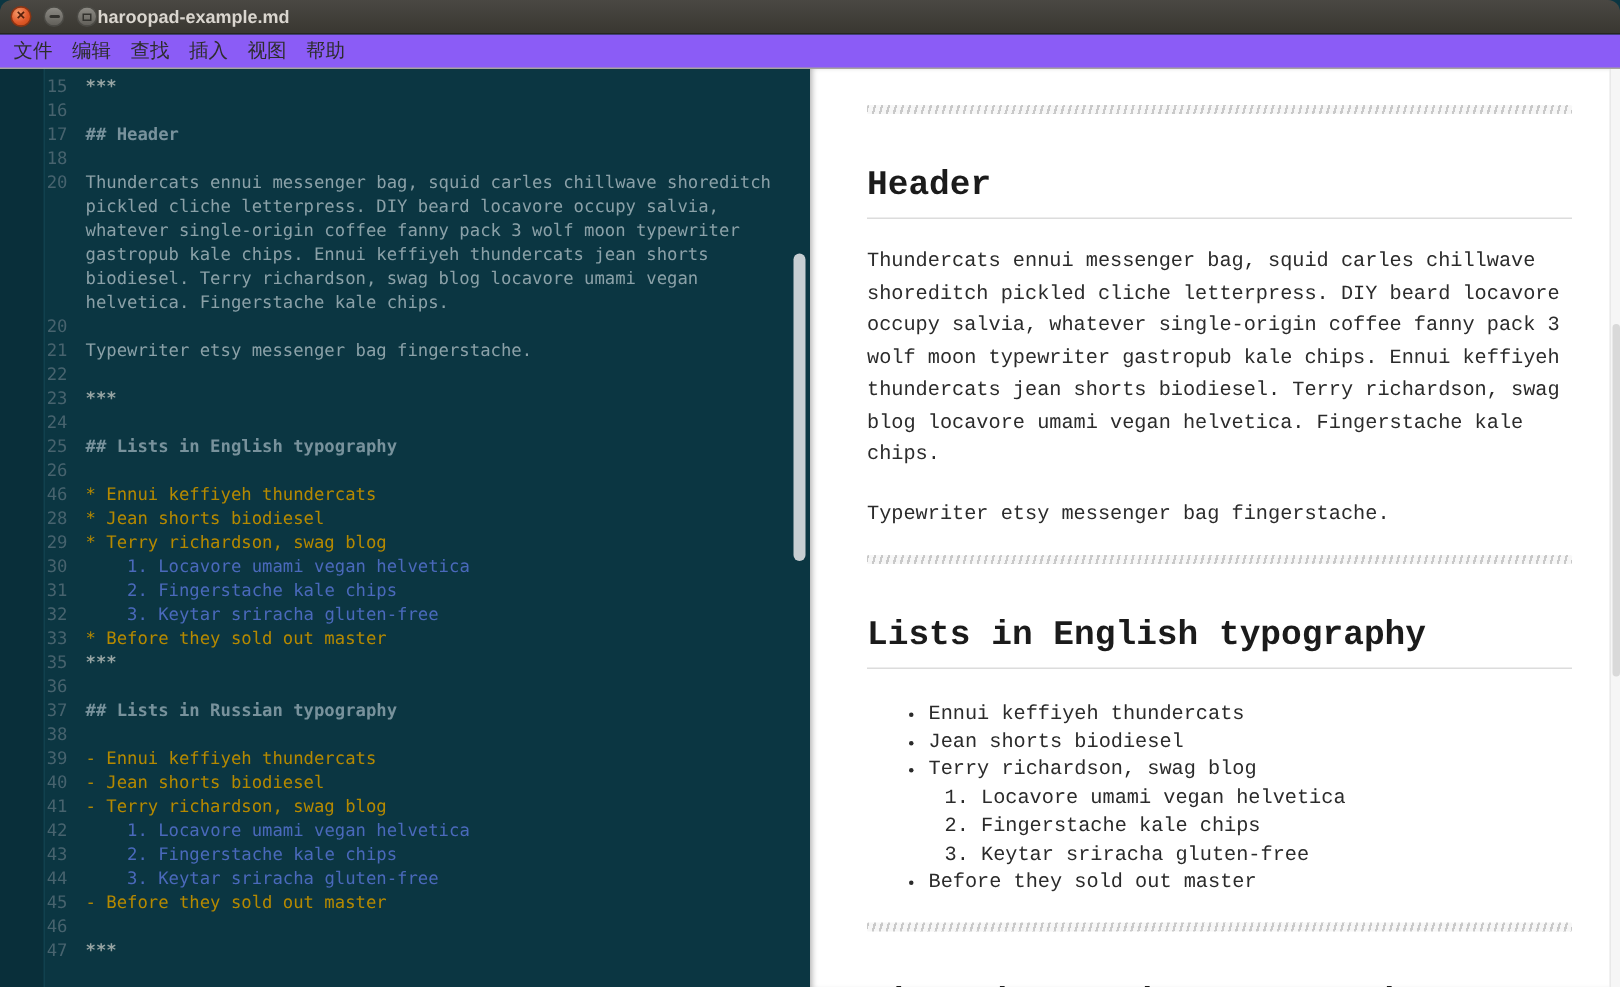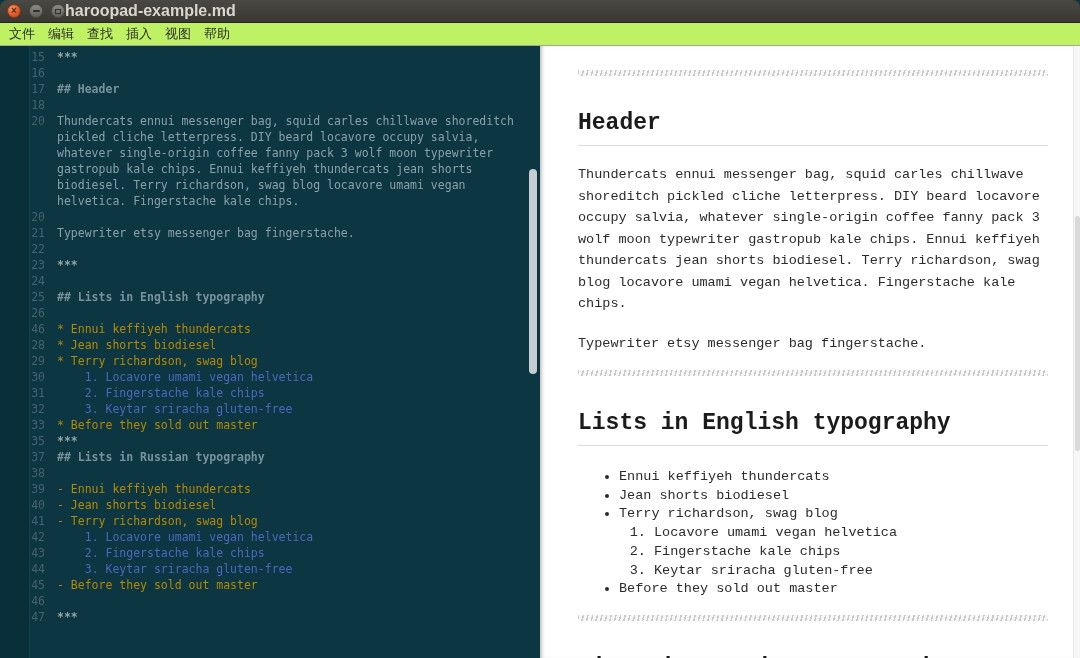--- a/index.html
+++ b/index.html
@@ -11,24 +11,24 @@
             border-bottom:1px solid #262520;border-radius:8px 8px 0 0;
             position:relative;display:flex;align-items:center;}
   .win-btns{position:absolute;left:7px;top:4px;display:flex;gap:8px;}
   .wbtn{width:14px;height:14px;border-radius:50%;box-sizing:border-box;
         display:flex;align-items:center;justify-content:center;}
   .wbtn.close{background:radial-gradient(circle at 35% 30%,#f59b6b,#e0592a 55%,#c44712);
               border:1px solid #8c3413;color:#55200c;font-size:10px;font-weight:bold;line-height:1;}
   .wbtn.gray{background:linear-gradient(#8d8b85,#615f59);border:1px solid #4b4a45;color:#33322e;}
   .glyph-min{width:7px;height:2px;background:#33322e;border-radius:1px;}
   .glyph-max{width:6px;height:5px;border:1.5px solid #33322e;box-sizing:border-box;}
-  .title-text{margin-left:65px;font-size:16px;font-weight:bold;color:#dad6cf;line-height:22px;}
-
-  
-  .menubar{height:22px;background:#bef264;border-bottom:1px solid #a8a49e;
+  .title-text{margin-left:65px;font-size:12px;font-weight:bold;color:#dad6cf;line-height:22px;}
+
+  
+  .menubar{height:22px;background:#8b5cf6;border-bottom:1px solid #a8a49e;
            display:flex;align-items:center;gap:13px;padding-left:9px;}
   .menu-item{font-size:13px;color:#2d2d2d;cursor:default;}
 
   
   .main{display:flex;height:613px;}
 
   
   .editor{width:540px;height:100%;background:#0b3642;position:relative;overflow:hidden;
           font-family:"DejaVu Sans Mono",monospace;font-size:11.5px;line-height:16px;}
   .editor::before{content:"";position:absolute;left:0;top:0;bottom:0;width:29px;
@@ -167,20 +167,24 @@
             <span class="num">32</span>
             <span class="code ol">    3. Keytar sriracha gluten-free</span>
           </div>
           <div class="line">
             <span class="num">33</span>
             <span class="code ul">* Before they sold out master</span>
           </div>
           <div class="line">
             <span class="num">35</span>
             <span class="code hr">***</span>
+          </div>
+          <div class="line">
+            <span class="num">36</span>
+            <span class="code blank"></span>
           </div>
           <div class="line">
             <span class="num">37</span>
             <span class="code heading">## Lists in Russian typography</span>
           </div>
           <div class="line">
             <span class="num">38</span>
             <span class="code blank"></span>
           </div>
           <div class="line">

